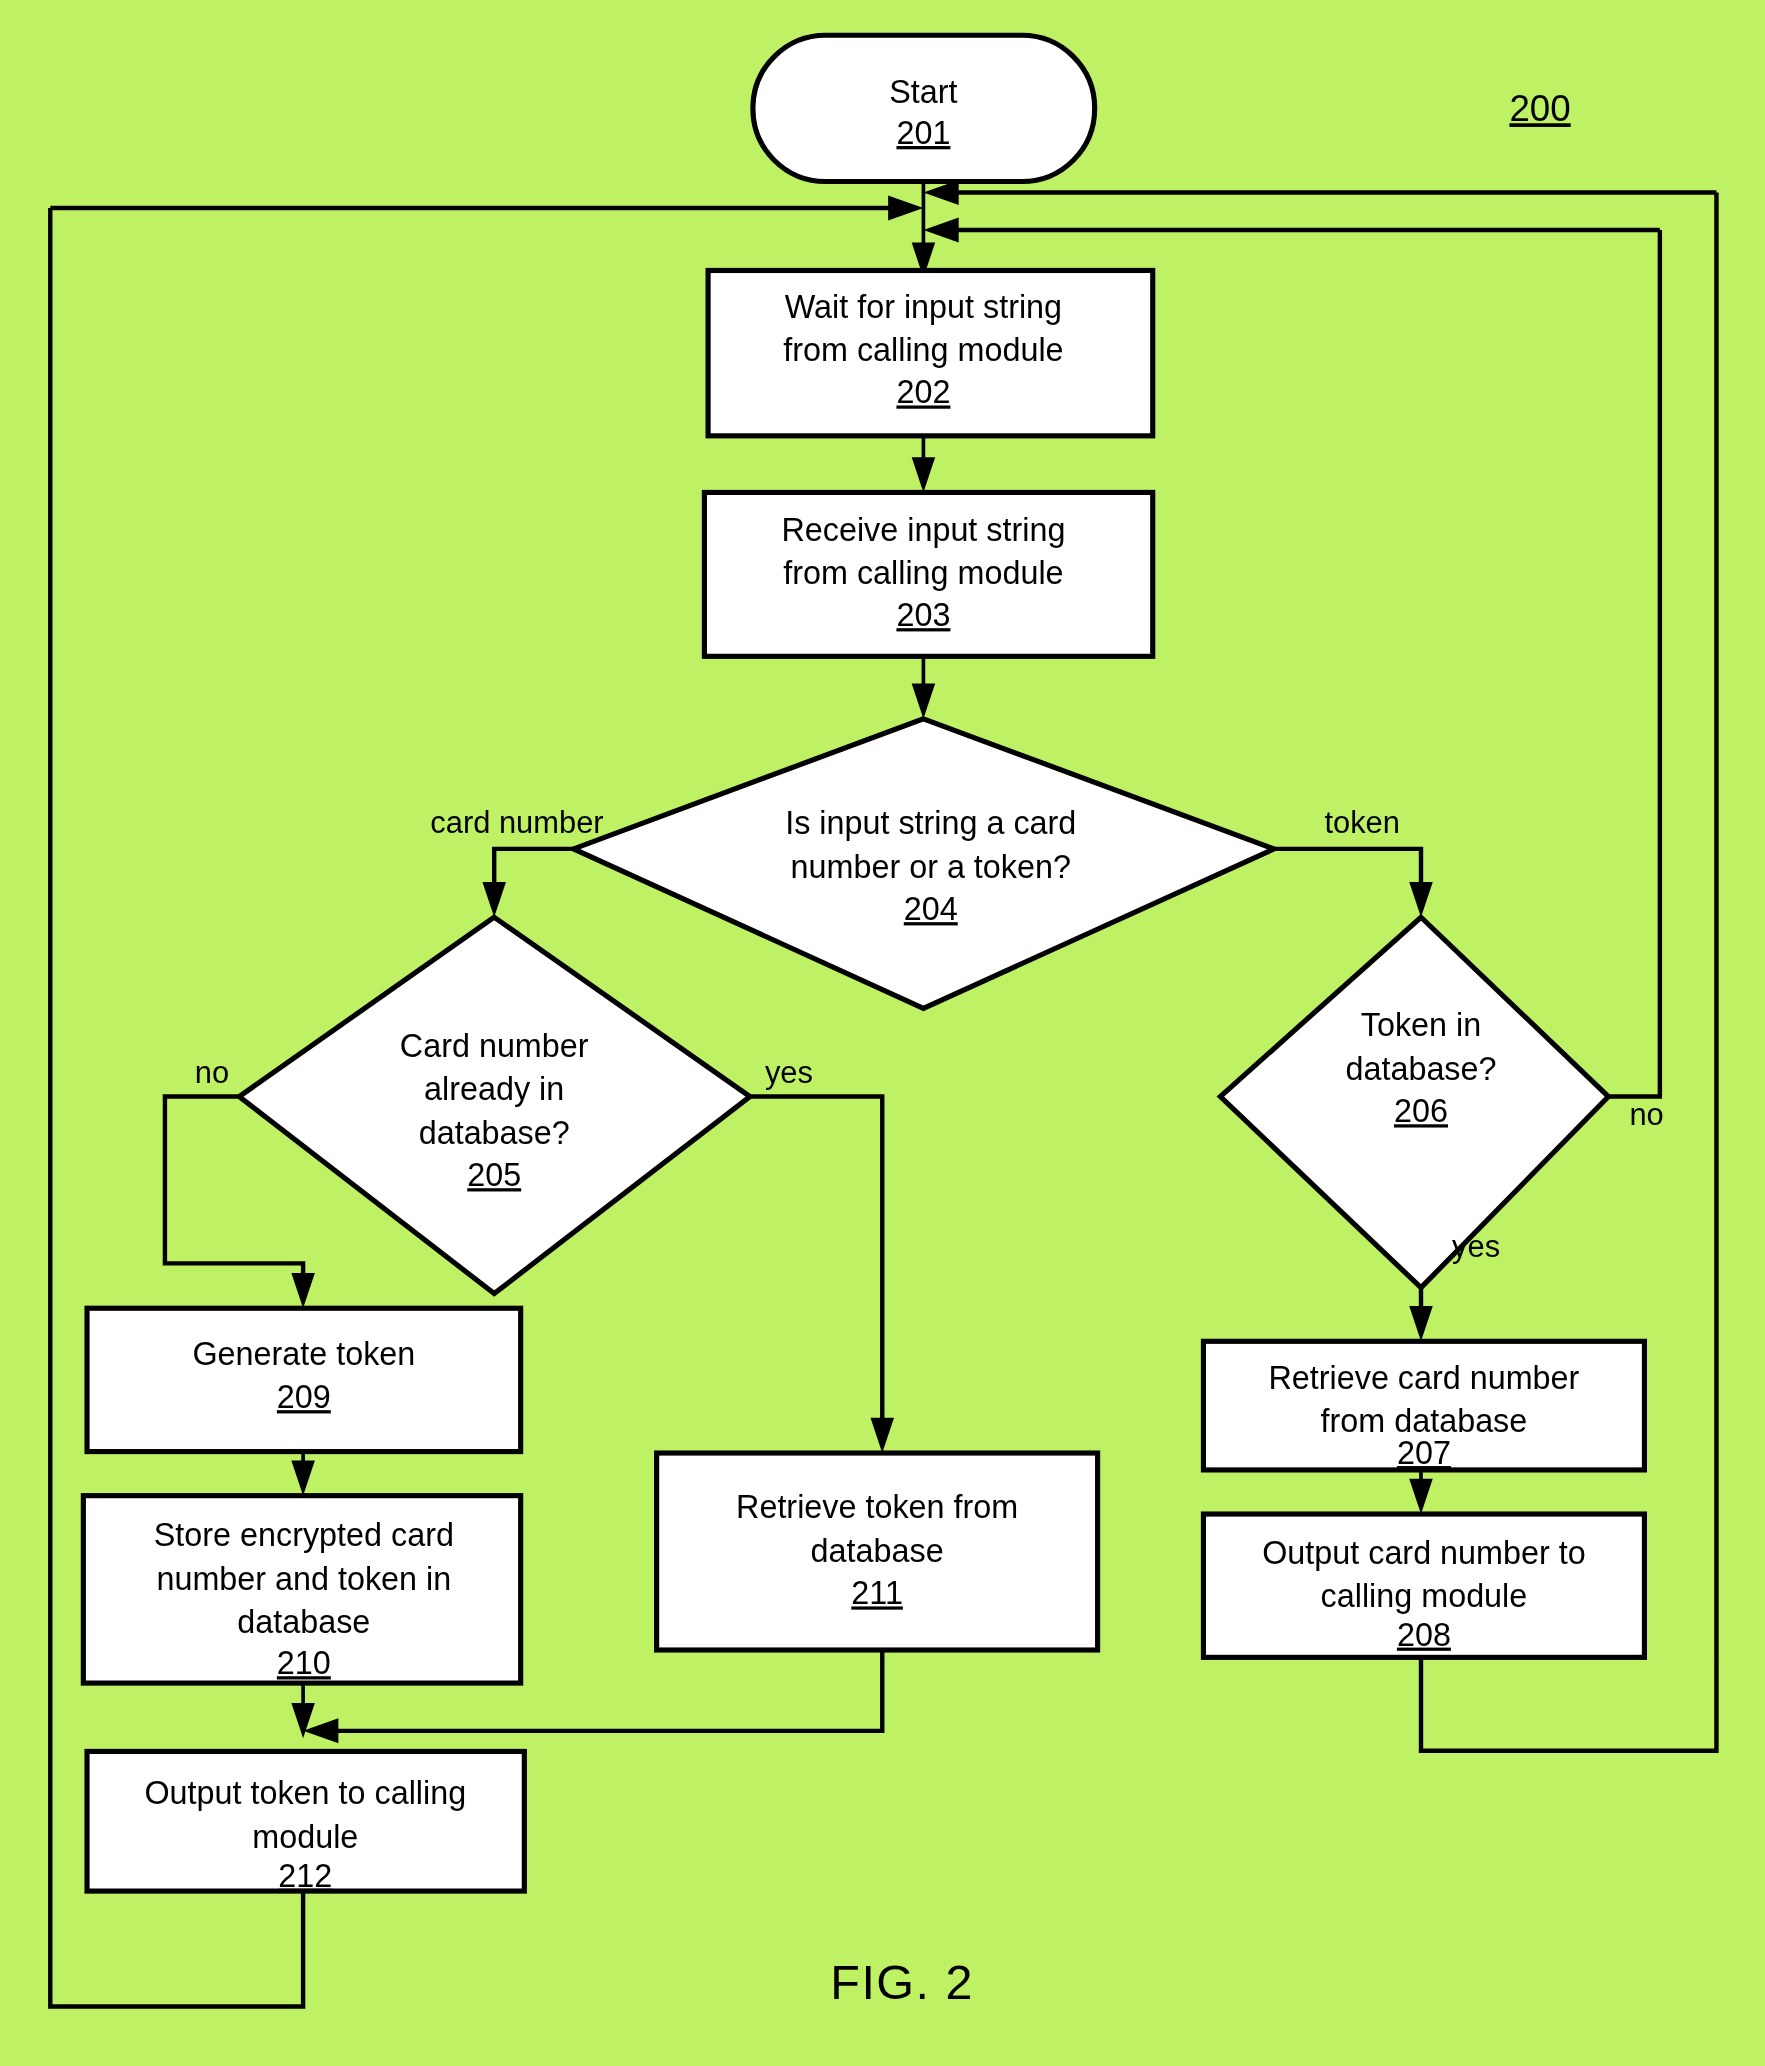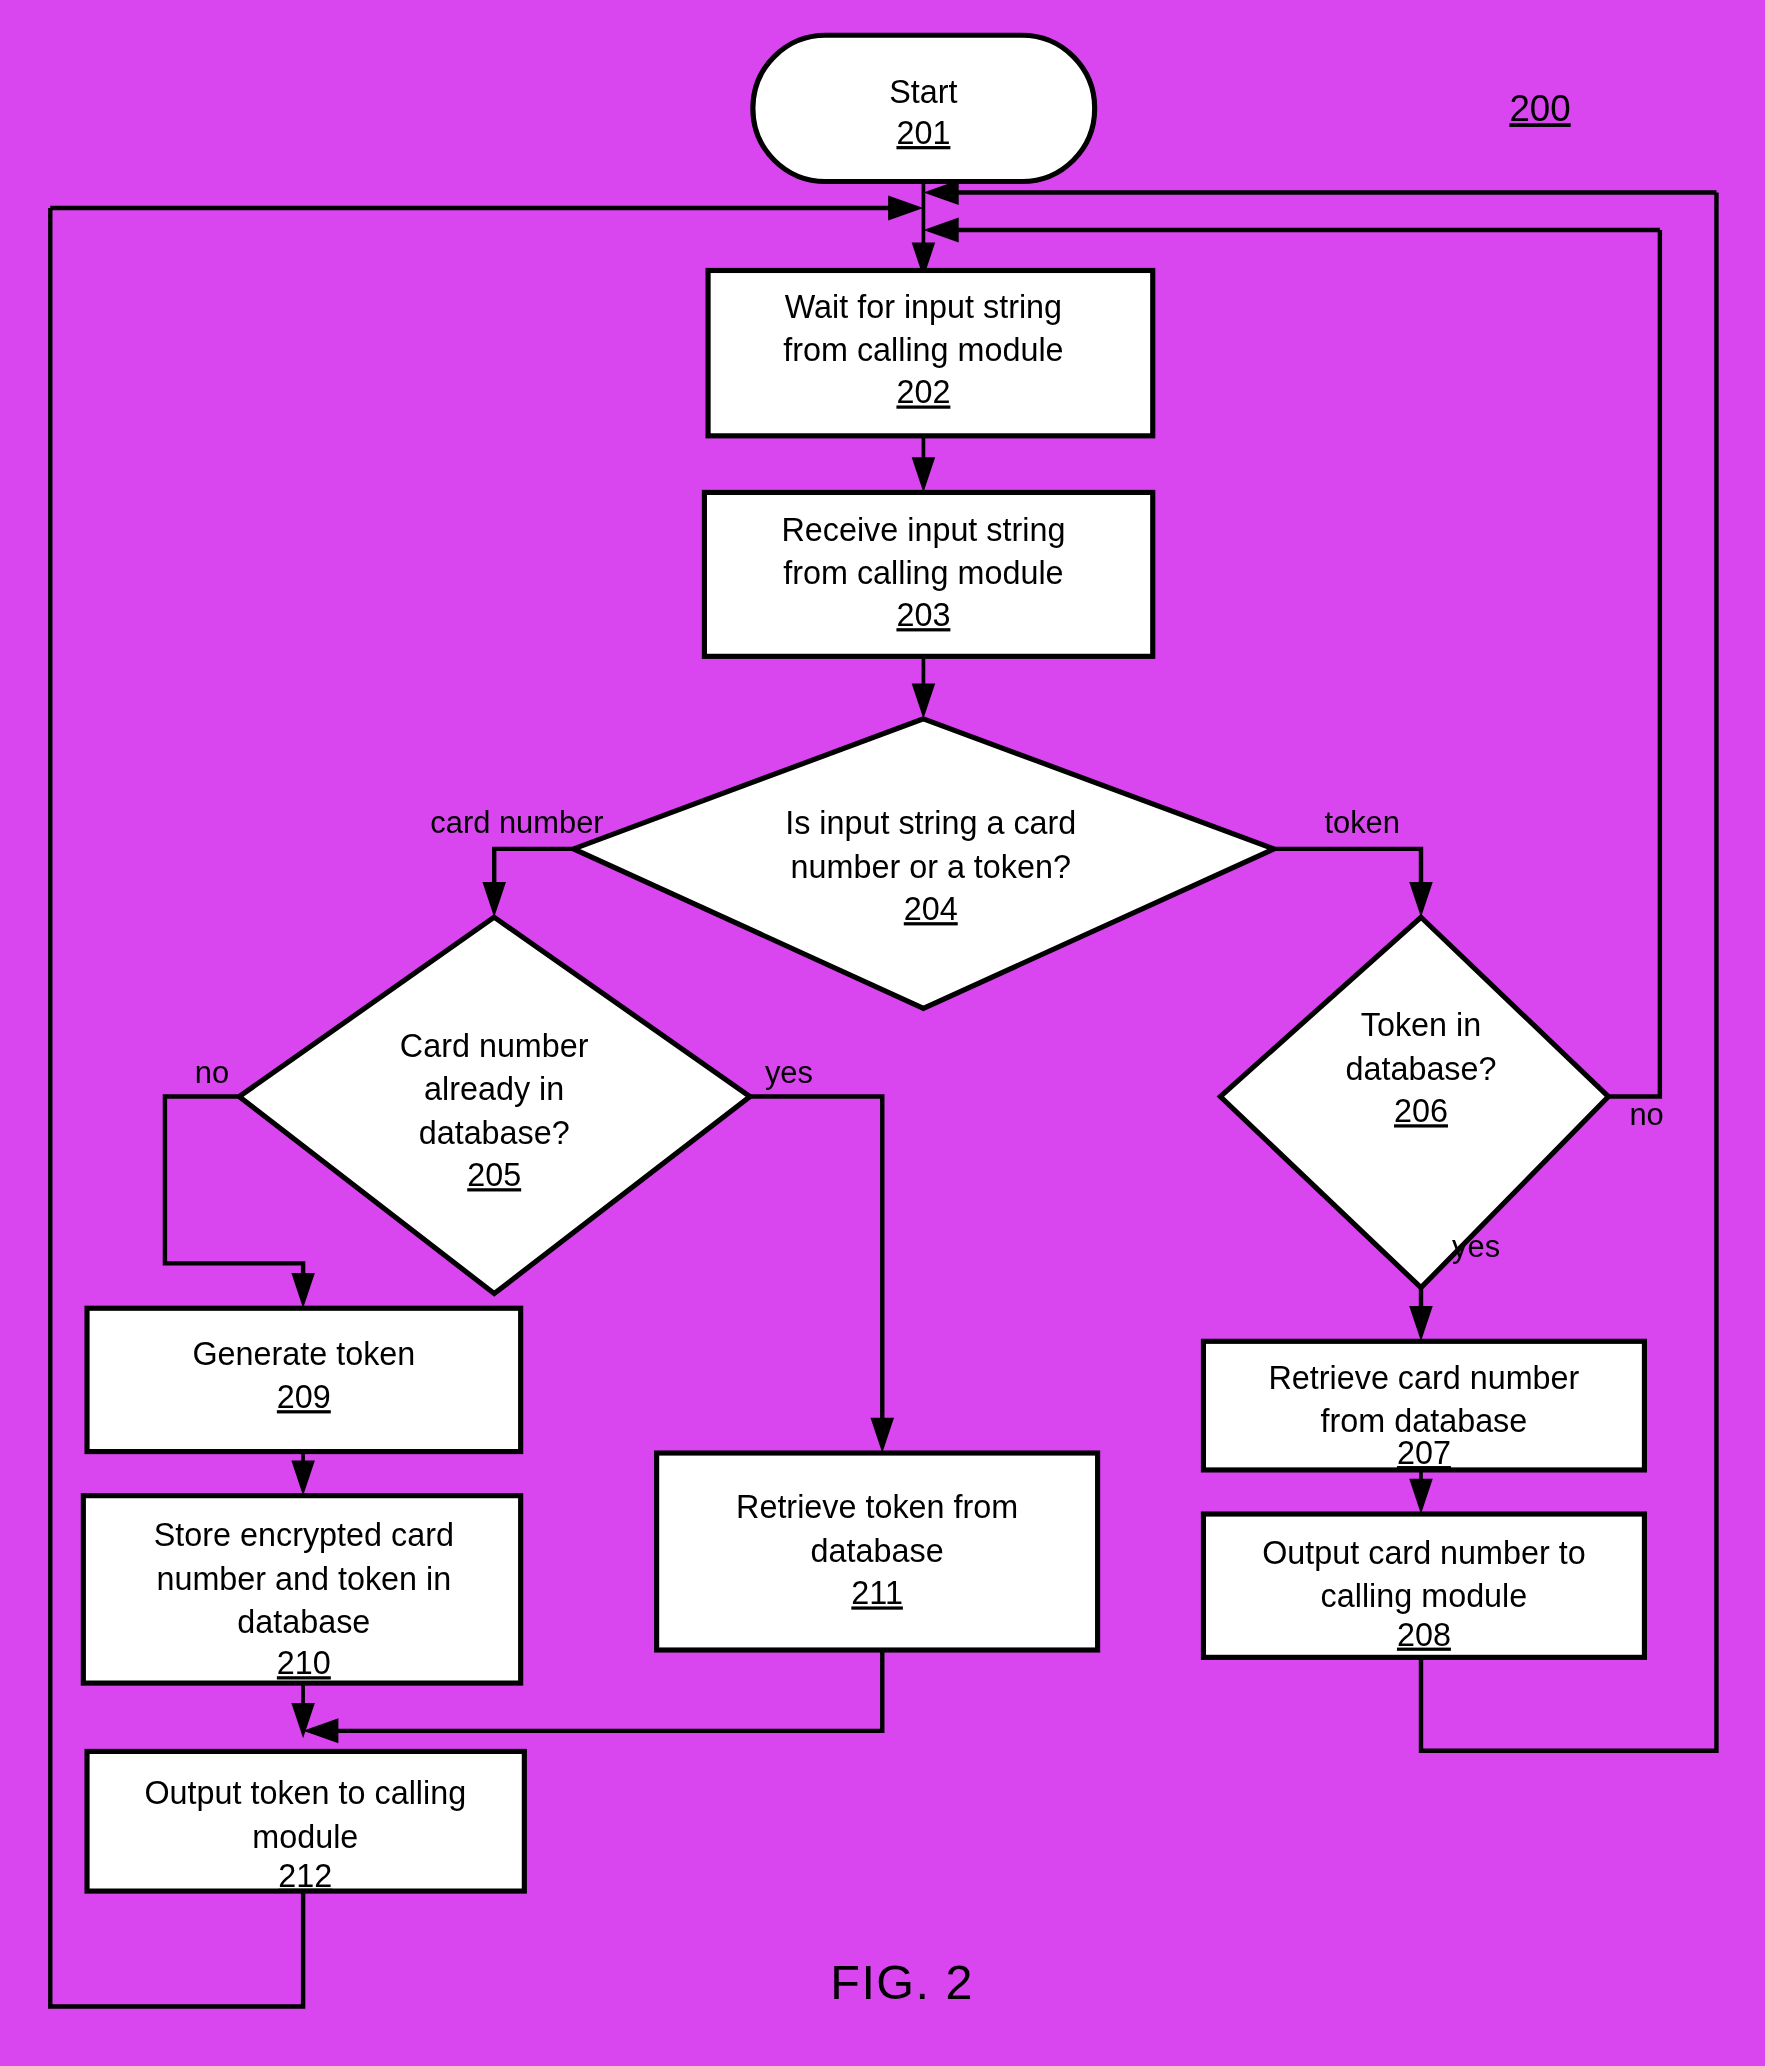--- a/index.html
+++ b/index.html
@@ -8,21 +8,21 @@
     padding: 0;
     background: #ffffff;
   }
   body {
     font-family: "Liberation Sans", sans-serif;
   }
   #figure-root {
     position: relative;
     width: 1766px;
     height: 2066px;
-    background: #d946ef;
+    background: #bef264;
     overflow: hidden;
   }
   svg#flow {
     display: block;
     width: 1766px;
     height: 2066px;
   }
   .shape {
     fill: #ffffff;
     stroke: #000000;

